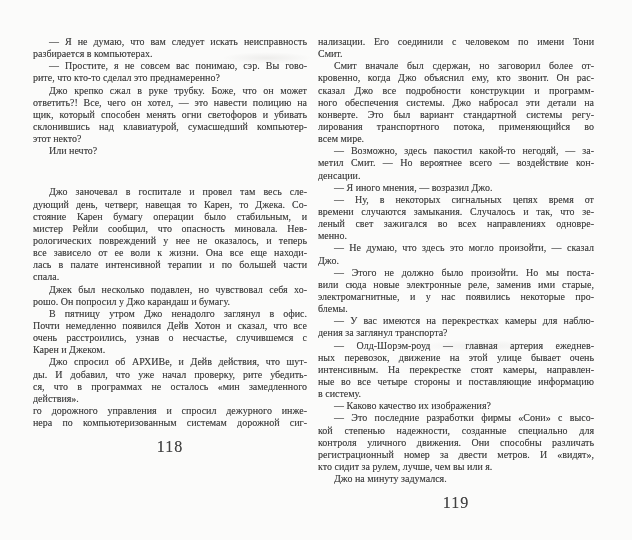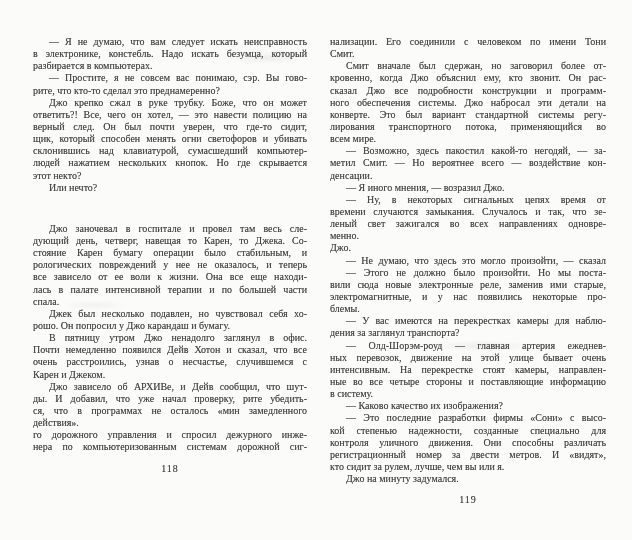--- a/index.html
+++ b/index.html
@@ -8,21 +8,21 @@
   }
   html, body { margin: 0; padding: 0; background: #ffffff; }
   .spread {
     position: relative;
     width: 632px;
     height: 540px;
     background: var(--paper, #fbfbfa);
     box-sizing: border-box;
     padding: 36px 22px 0 33px;
     display: flex;
-    gap: 23px;
+    gap: 11px;
     font-family: "Liberation Serif", "DejaVu Serif", serif;
     color: var(--ink, #424242);
     overflow: hidden;
   }
   .page { position: relative; }
   .page-left-col  { width: 274px; }
   .page-right-col { width: 276px; }
   .line {
     font-size: 10px;
     line-height: 12.15px;
@@ -30,21 +30,21 @@
     text-align: justify;
     text-align-last: justify;
     white-space: normal;
     text-shadow: 0 0 0.45px rgba(70,70,70,0.55);
   }
   .line.end { text-align-last: left; }
   .line.ind { text-indent: 16px; }
   .gap { height: 29px; }
   .page-num {
     text-align: center;
-    font-size: 10px;
+    font-size: 16px;
     margin-top: 9px;
     letter-spacing: 1px;
     color: var(--ink, #424242);
     text-shadow: 0 0 0.45px rgba(70,70,70,0.55);
   }
   
   .smudge {
     position: absolute;
     border-radius: 50%;
     pointer-events: none;
@@ -60,47 +60,45 @@
 <body>
 
 <div class="spread">
   <div class="smudge smudge-1"></div>
   <div class="smudge smudge-2"></div>
   <div class="smudge smudge-3"></div>
 
   <div class="page page-left-col">
     <div class="text-block">
         <div class="line ind">— Я не думаю, что вам следует искать неисправность</div>
-        <div class="line">в электронике, констебль. Надо искать безумца, который</div>
         <div class="line end">разбирается в компьютерах.</div>
         <div class="line ind">— Простите, я не совсем вас понимаю, сэр. Вы гово-</div>
         <div class="line end">рите, что кто-то сделал это преднамеренно?</div>
         <div class="line ind">Джо крепко сжал в руке трубку. Боже, что он может</div>
         <div class="line">ответить?! Все, чего он хотел, — это навести полицию на</div>
-        <div class="line">верный след. Он был почти уверен, что где-то сидит,</div>
         <div class="line">щик, который способен менять огни светофоров и убивать</div>
         <div class="line">склонившись над клавиатурой, сумасшедший компьютер-</div>
-        <div class="line">людей нажатием нескольких кнопок. Но где скрывается</div>
         <div class="line end">этот некто?</div>
         <div class="line ind end">Или нечто?</div>
         <div class="gap"></div>
         <div class="line ind">Джо заночевал в госпитале и провел там весь сле-</div>
         <div class="line">дующий день, четверг, навещая то Карен, то Джека. Со-</div>
         <div class="line">стояние Карен бумагу операции было стабильным, и</div>
+        <div class="line">мистер Рейли сообщил, что опасность миновала. Нев-</div>
         <div class="line">рологических повреждений у нее не оказалось, и теперь</div>
         <div class="line">все зависело от ее воли к жизни. Она все еще находи-</div>
         <div class="line">лась в палате интенсивной терапии и по большей части</div>
         <div class="line end">спала.</div>
         <div class="line ind">Джек был несколько подавлен, но чувствовал себя хо-</div>
         <div class="line end">рошо. Он попросил у Джо карандаш и бумагу.</div>
         <div class="line ind">В пятницу утром Джо ненадолго заглянул в офис.</div>
         <div class="line">Почти немедленно появился Дейв Хотон и сказал, что все</div>
         <div class="line">очень расстроились, узнав о несчастье, случившемся с</div>
         <div class="line end">Карен и Джеком.</div>
-        <div class="line ind">Джо зависело об АРХИВе, и Дейв сообщил, что шут-</div>
+        <div class="line ind">Джо спросил об АРХИВе, и Дейв действия, что шут-</div>
         <div class="line">ды. И добавил, что уже начал проверку, рите убедить-</div>
         <div class="line">ся, что в программах не осталось «мин замедленного</div>
         <div class="line end">действия».</div>
         <div class="line">го дорожного управления и спросил дежурного инже-</div>
         <div class="line">нера по компьютеризованным системам дорожной сиг-</div>
       </div>
     <div class="page-num">118</div>
   </div>
 
   <div class="page page-right-col">
@@ -115,22 +113,22 @@
         <div class="line">лирования транспортного потока, применяющийся во</div>
         <div class="line end">всем мире.</div>
         <div class="line ind">— Возможно, здесь пакостил какой-то негодяй, — за-</div>
         <div class="line">метил Смит. — Но вероятнее всего — воздействие кон-</div>
         <div class="line end">денсации.</div>
         <div class="line ind end">— Я иного мнения, — возразил Джо.</div>
         <div class="line ind">— Ну, в некоторых сигнальных цепях время от</div>
         <div class="line">времени случаются замыкания. Случалось и так, что зе-</div>
         <div class="line">леный свет зажигался во всех направлениях одновре-</div>
         <div class="line end">менно.</div>
+        <div class="line ind">— Не думаю, что здесь это могло произойти, — сказал</div>
         <div class="line end">Джо.</div>
-        <div class="line ind">— Не думаю, что здесь это могло произойти, — сказал</div>
         <div class="line ind">— Этого не должно было произойти. Но мы поста-</div>
         <div class="line">вили сюда новые электронные реле, заменив ими старые,</div>
         <div class="line">электромагнитные, и у нас появились некоторые про-</div>
         <div class="line end">блемы.</div>
         <div class="line ind">— У вас имеются на перекрестках камеры для наблю-</div>
         <div class="line end">дения за заглянул транспорта?</div>
         <div class="line ind">— Олд-Шорэм-роуд — главная артерия ежеднев-</div>
         <div class="line">ных перевозок, движение на этой улице бывает очень</div>
         <div class="line">интенсивным. На перекрестке стоят камеры, направлен-</div>
         <div class="line">ные во все четыре стороны и поставляющие информацию</div>

